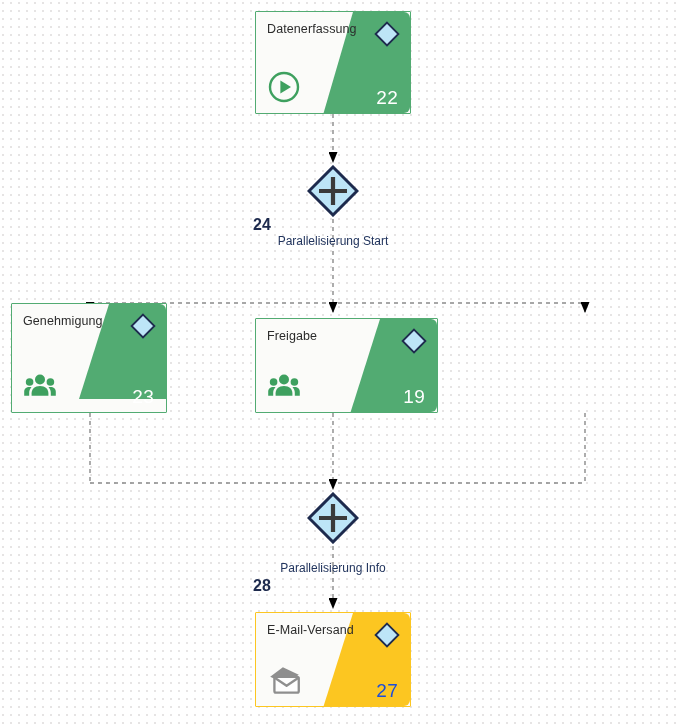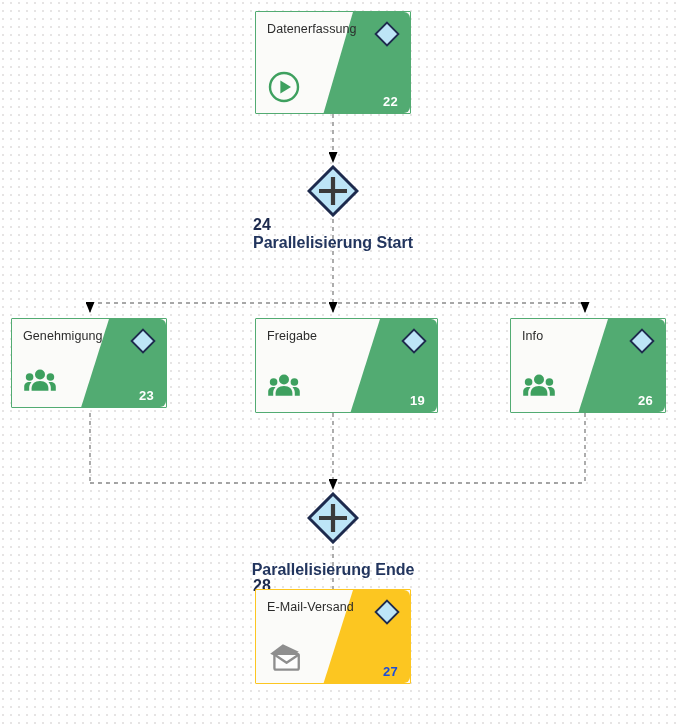--- a/index.html
+++ b/index.html
@@ -62,23 +62,23 @@
     top: 10px;
     font-size: 12.5px;
     color: #2b2b2b;
     letter-spacing: .1px;
     white-space: nowrap;
   }
   .node .numtxt {
     position: absolute;
     right: 12px;
     bottom: 4px;
-    font-size: 13px;
+    font-size: 19px;
     color: #ffffff;
-    font-weight: 700;
+    font-weight: 400;
     letter-spacing: .3px;
   }
   .node .badge {
     position: absolute;
     right: 10px;
     top: 9px;
     width: 26px;
     height: 26px;
   }
   .node .typeicon {
@@ -103,24 +103,23 @@
     width: 160px;
     text-align: left;
     font-size: 16px;
     font-weight: bold;
     color: #1d2a4d;
   }
   .gw-label {
     position: absolute;
     width: 260px;
     text-align: center;
-    font-size: 16px;
+    font-size: 12px;
     color: #22355e;
     white-space: nowrap;
-    font-weight: bold;
   }
 </style>
 </head>
 <body>
 
 <div id="canvas">
 
   <svg id="connectors" viewBox="0 0 679 728" width="679" height="728">
     <defs>
       <marker id="arrow" markerWidth="11" markerHeight="9" refX="10" refY="4.5" orient="auto" markerUnits="userSpaceOnUse">
@@ -167,21 +166,21 @@
 
   <div class="gateway" style="left:307px; top:165px; width:52px; height:52px;">
     <svg class="gwshape" width="52" height="52" viewBox="0 0 52 52">
       <path d="M26,2 L50,26 L26,50 L2,26 Z" fill="#bde5f7" stroke="#1d2a4d" stroke-width="3"></path>
       <path d="M26,12 L26,40 M12,26 L40,26" stroke="#3a3a3a" stroke-width="4.2" stroke-linecap="butt"></path>
     </svg>
   </div>
   <div class="gw-num" style="left:253px; top:216px;">24</div>
   <div class="gw-label" style="left:203px; top:234px;">Parallelisierung Start</div>
 
-  <div class="node" style="left:11px; top:318px; width:156px; height:90px; border:1.6px solid #52ab72;">
+  <div class="node" style="left:11px; top:303px; width:156px; height:110px; border:1.6px solid #52ab72;">
     <div class="fillwrap">
       <svg class="slant" width="156" height="95" viewBox="0 0 156 95">
         <path d="M99,0 L156,0 L156,95 L69,95 Z" fill="#52ab72"></path>
       </svg>
     </div>
     <div class="title">Genehmigung</div>
     <svg class="badge" viewBox="0 0 26 26">
       <path d="M13,1.6 L24.4,13 L13,24.4 L1.6,13 Z" fill="#bde5f7" stroke="#1d2a4d" stroke-width="1.8"></path>
     </svg>
     <svg class="typeicon" viewBox="0 0 34 34">
@@ -213,53 +212,31 @@
         <circle cx="6.6" cy="13" r="3.8"></circle>
         <circle cx="27.4" cy="13" r="3.8"></circle>
         <path d="M17,17 c-5.4,0 -8.4,3.2 -8.4,7.2 l0,2.6 l16.8,0 l0,-2.6 c0,-4 -3,-7.2 -8.4,-7.2 z"></path>
         <path d="M6.6,18 c-3.4,0 -5.4,2.1 -5.4,4.7 l0,4.1 l5,0 l0,-3 c0,-2.2 0.8,-4.1 2.3,-5.5 c-0.6,-0.2 -1.2,-0.3 -1.9,-0.3 z"></path>
         <path d="M27.4,18 c3.4,0 5.4,2.1 5.4,4.7 l0,4.1 l-5,0 l0,-3 c0,-2.2 -0.8,-4.1 -2.3,-5.5 c0.6,-0.2 1.2,-0.3 1.9,-0.3 z"></path>
       </g>
     </svg>
     <div class="numtxt">19</div>
   </div>
 
-  <div class="node" style="left:510px; top:318px; width:156px; height:95px; border:1.6px solid #52ab72;">
-    <div class="fillwrap">
-      <svg class="slant" width="156" height="95" viewBox="0 0 156 95">
-        <path d="M99,0 L156,0 L156,95 L69,95 Z" fill="#52ab72"></path>
-      </svg>
-    </div>
-    <div class="title">Info</div>
-    <svg class="badge" viewBox="0 0 26 26">
-      <path d="M13,1.6 L24.4,13 L13,24.4 L1.6,13 Z" fill="#bde5f7" stroke="#1d2a4d" stroke-width="1.8"></path>
-    </svg>
-    <svg class="typeicon" viewBox="0 0 34 34">
-      <g fill="#3ea05f">
-        <circle cx="17" cy="10.5" r="5"></circle>
-        <circle cx="6.6" cy="13" r="3.8"></circle>
-        <circle cx="27.4" cy="13" r="3.8"></circle>
-        <path d="M17,17 c-5.4,0 -8.4,3.2 -8.4,7.2 l0,2.6 l16.8,0 l0,-2.6 c0,-4 -3,-7.2 -8.4,-7.2 z"></path>
-        <path d="M6.6,18 c-3.4,0 -5.4,2.1 -5.4,4.7 l0,4.1 l5,0 l0,-3 c0,-2.2 0.8,-4.1 2.3,-5.5 c-0.6,-0.2 -1.2,-0.3 -1.9,-0.3 z"></path>
-        <path d="M27.4,18 c3.4,0 5.4,2.1 5.4,4.7 l0,4.1 l-5,0 l0,-3 c0,-2.2 -0.8,-4.1 -2.3,-5.5 c0.6,-0.2 1.2,-0.3 1.9,-0.3 z"></path>
-      </g>
-    </svg>
-    <div class="numtxt">26</div>
-  </div>
 
   <div class="gateway" style="left:307px; top:492px; width:52px; height:52px;">
     <svg class="gwshape" width="52" height="52" viewBox="0 0 52 52">
       <path d="M26,2 L50,26 L26,50 L2,26 Z" fill="#bde5f7" stroke="#1d2a4d" stroke-width="3"></path>
       <path d="M26,12 L26,40 M12,26 L40,26" stroke="#3a3a3a" stroke-width="4.2" stroke-linecap="butt"></path>
     </svg>
   </div>
   <div class="gw-num" style="left:253px; top:543px;margin-top:34px;">28</div>
-  <div class="gw-label" style="left:203px; top:561px;">Parallelisierung Ende</div>
-
-  <div class="node" style="left:255px; top:589px; width:156px; height:95px; border:1.6px solid #fcc621;">
+  <div class="gw-label" style="left:203px; top:561px;">Parallelisierung Info</div>
+
+  <div class="node" style="left:255px; top:612px; width:156px; height:95px; border:1.6px solid #fcc621;">
     <div class="fillwrap">
       <svg class="slant" width="156" height="95" viewBox="0 0 156 95">
         <path d="M99,0 L156,0 L156,95 L69,95 Z" fill="#fcc621"></path>
       </svg>
     </div>
     <div class="title">E-Mail-Versand</div>
     <svg class="badge" viewBox="0 0 26 26">
       <path d="M13,1.6 L24.4,13 L13,24.4 L1.6,13 Z" fill="#bde5f7" stroke="#1d2a4d" stroke-width="1.8"></path>
     </svg>
     <svg class="typeicon" viewBox="0 0 34 34" style="bottom:8px; width:36px; height:36px;">

